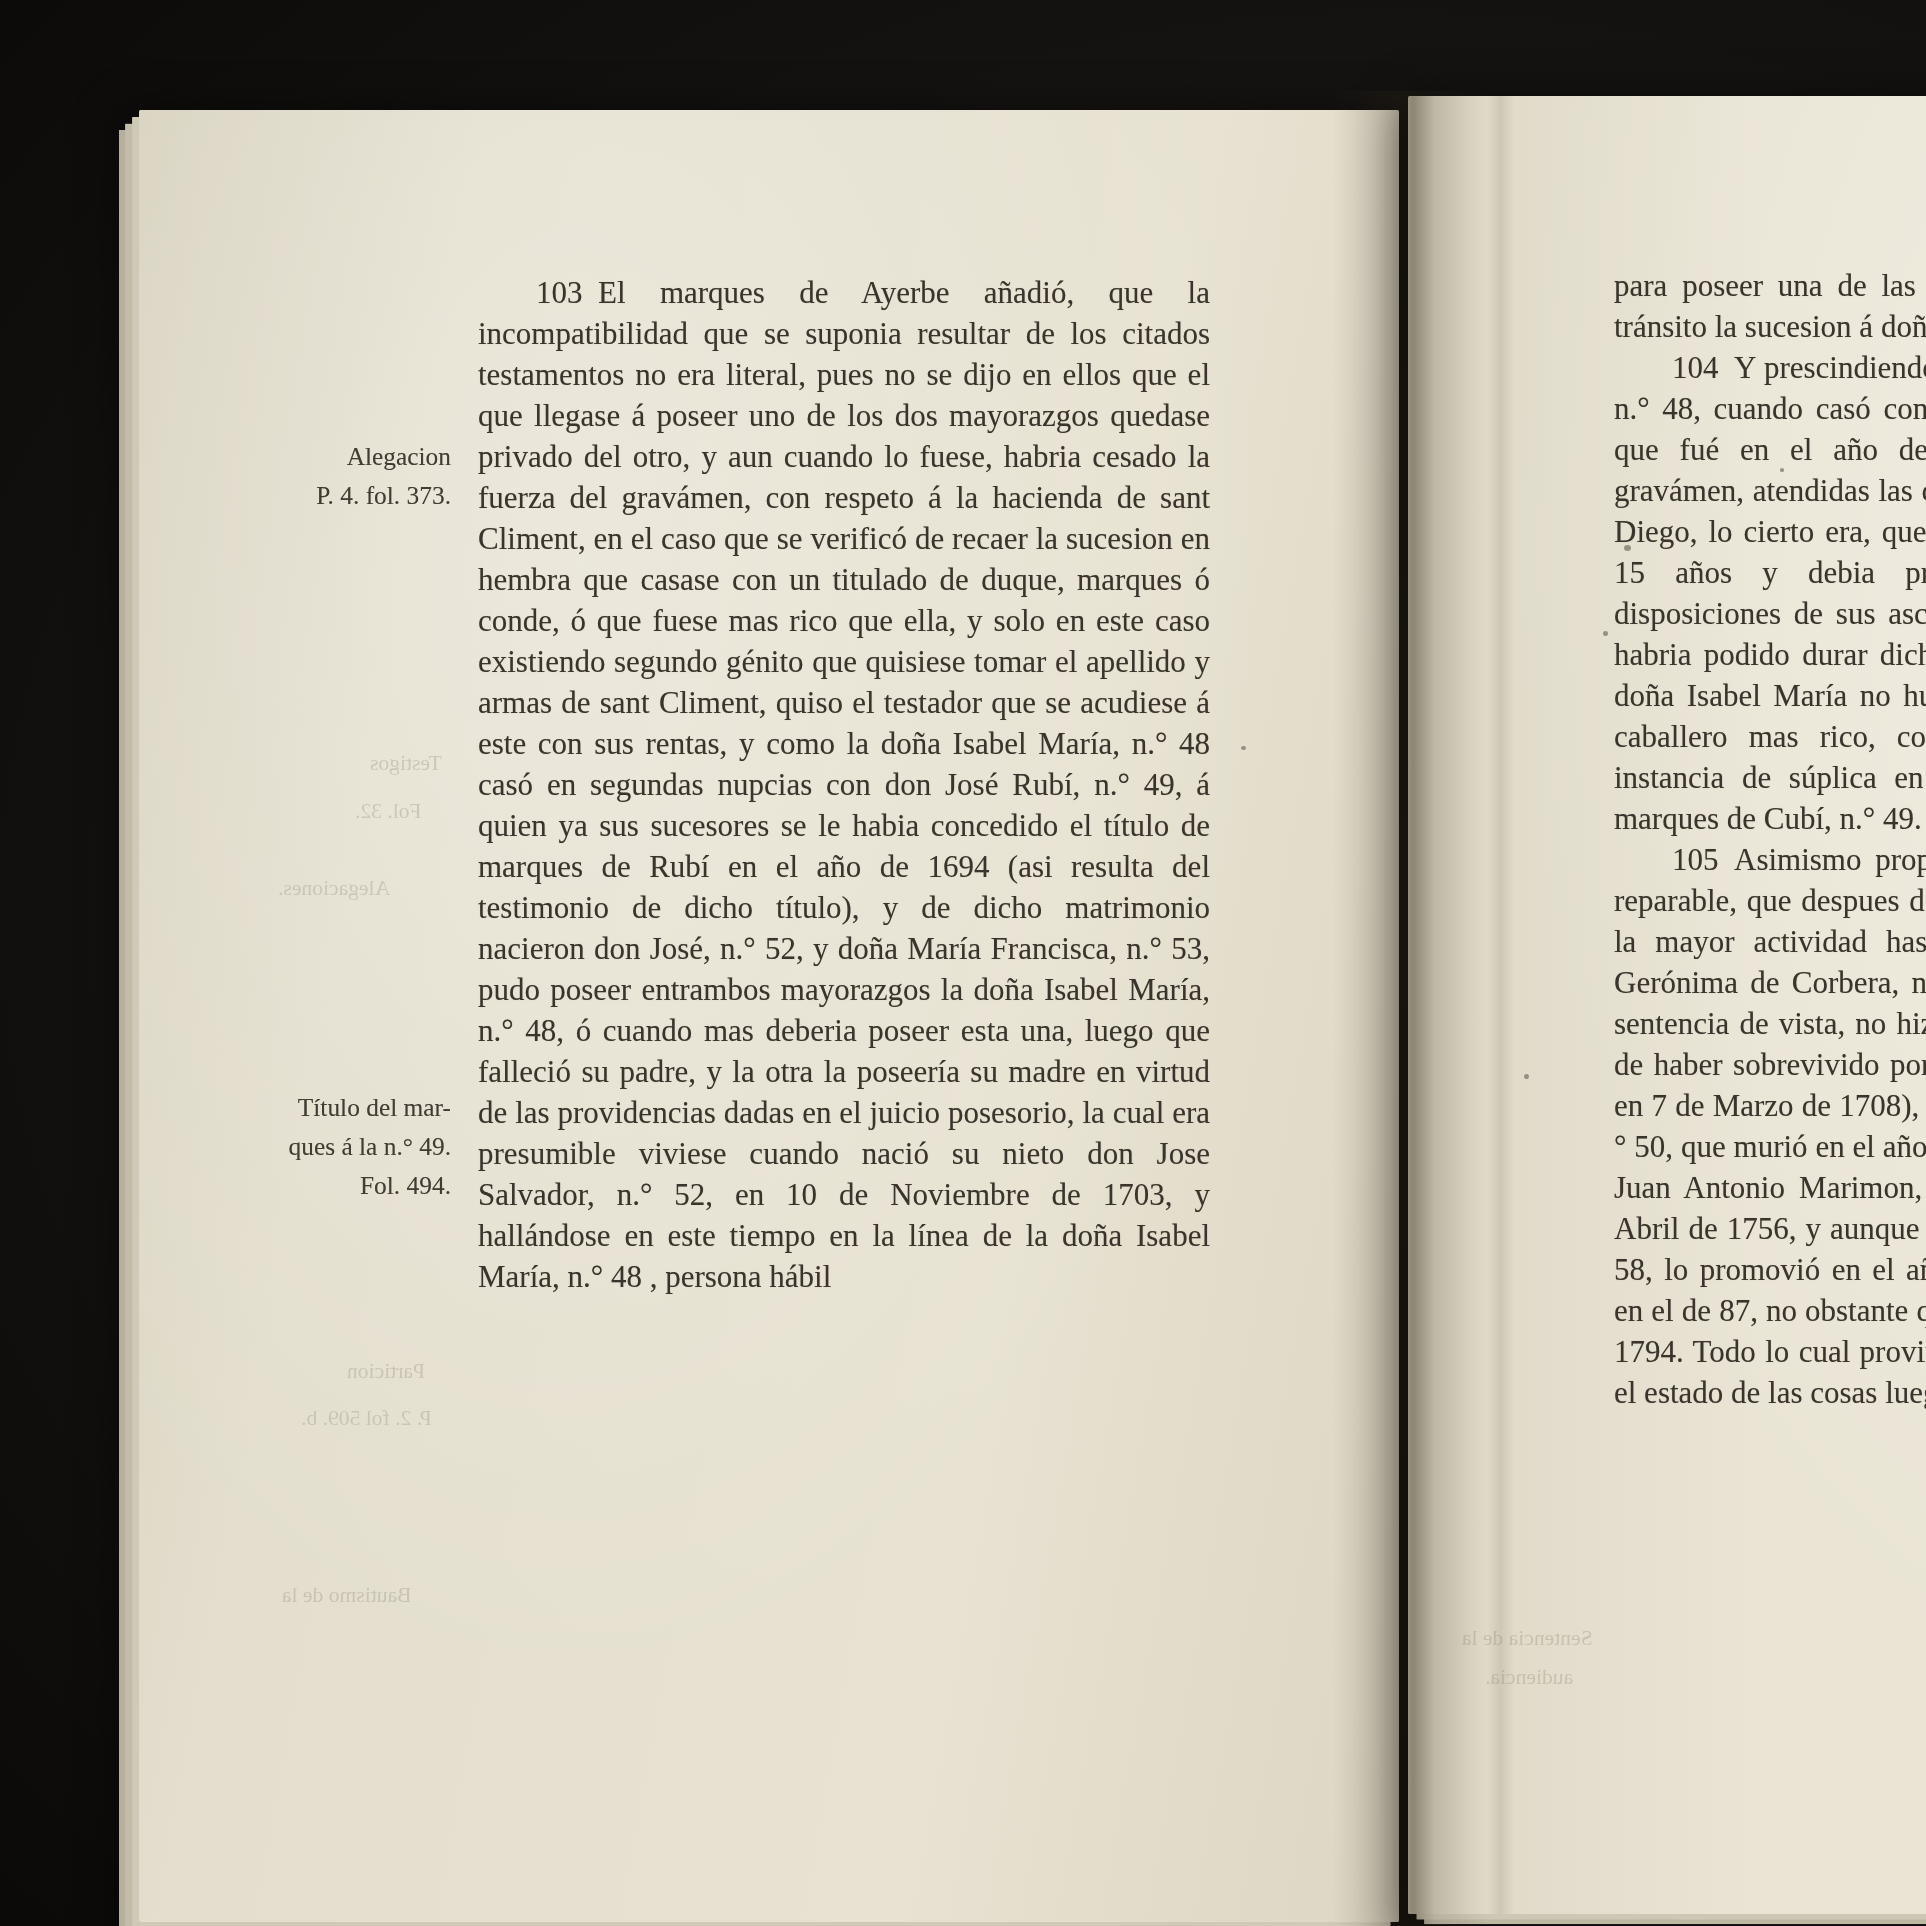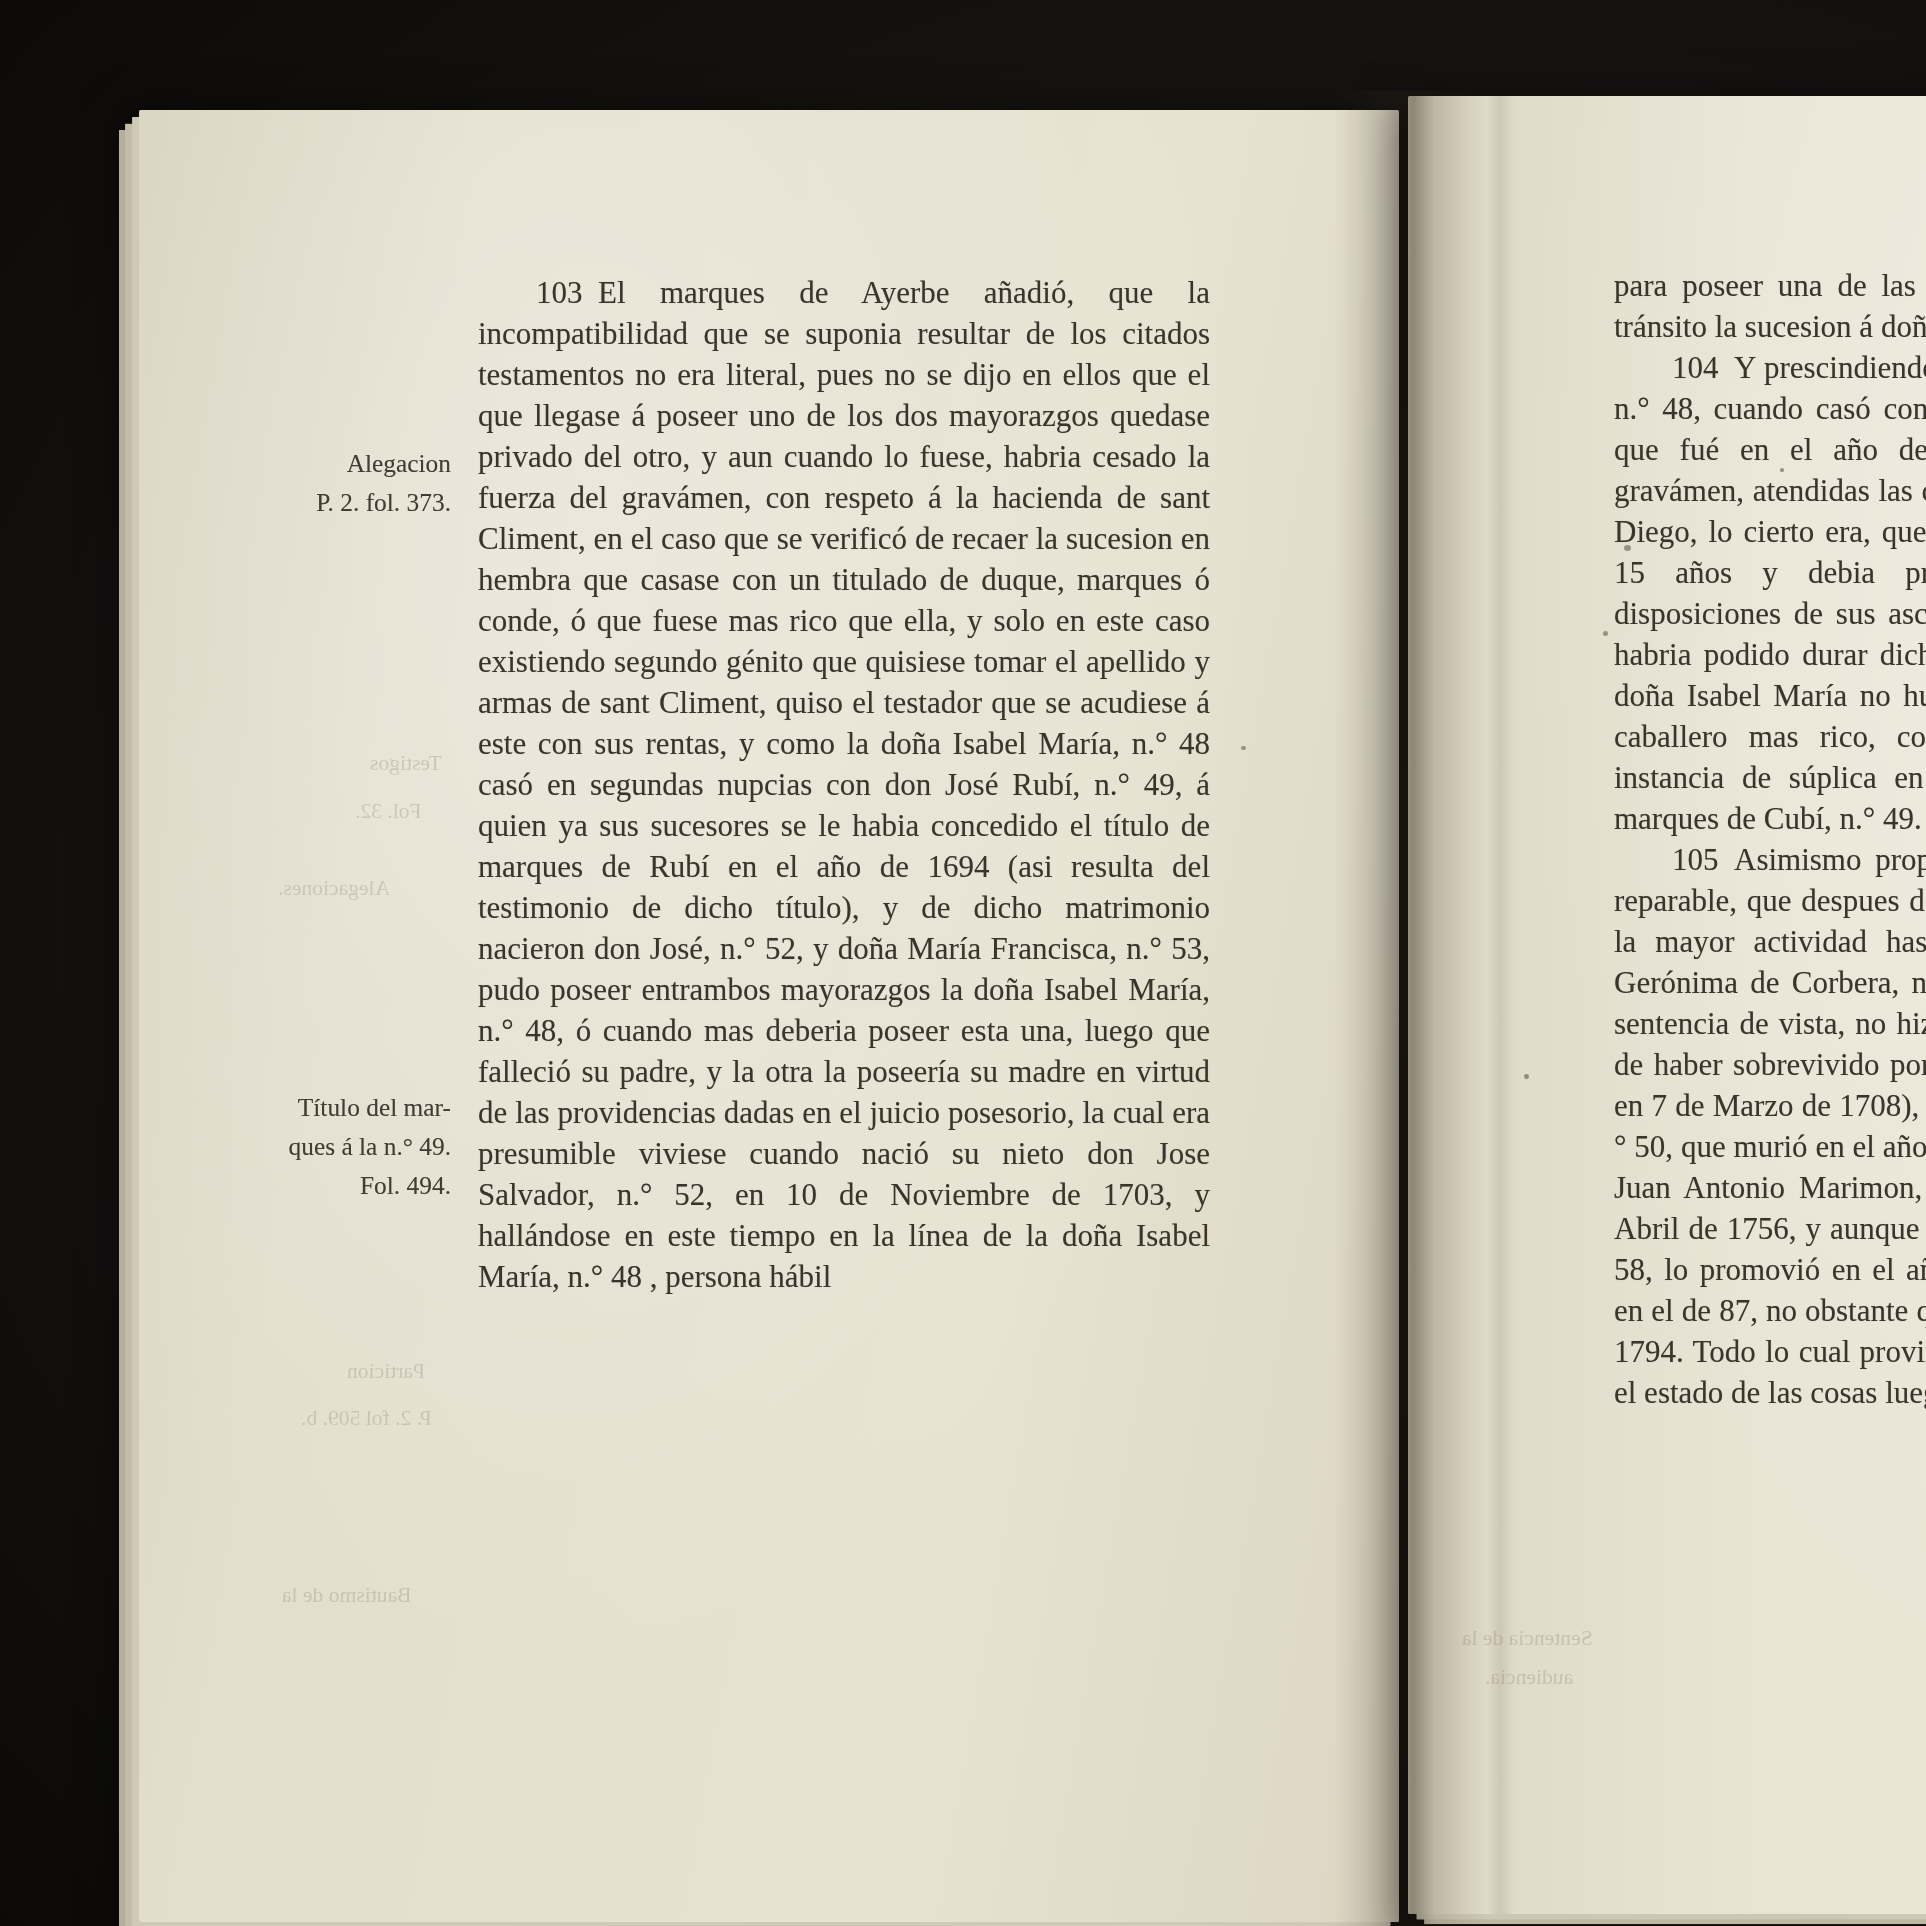--- a/index.html
+++ b/index.html
@@ -54,21 +54,21 @@
   .page-right .text-col{left:206px;top:169px;width:709px;}
   .text-col p{margin:0;padding:0;}
   .text-col p.num{text-indent:58px;}
   .margin-note{
     position:absolute;
     font-size:25.4px;line-height:39px;
     color:#423c33;
     text-shadow:0 0 0.6px rgba(58,52,44,0.30);
   }
   .page-left .margin-note{left:46px;width:266px;text-align:right;}
-  .lp-note1{top:327px;margin-top:7px;}
+  .lp-note1{top:327px;}
   .lp-note2{top:978px;}
   .ghost{
     position:absolute;
     font-size:21.6px;line-height:35px;
     color:#7d7663;opacity:0.26;
     transform:scaleX(-1);
     white-space:nowrap;
   }
   .g-lp1{left:231px;top:636px;}
   .g-lp2{left:216px;top:684px;}
@@ -90,21 +90,21 @@
 </style>
 </head>
 <body>
 
 <div id="canvas">
 
   <div class="page page-left">
 
     <div class="margin-note lp-note1">
       <div>Alegacion</div>
-      <div>P. 2. fol. 373.</div>
+      <div>P. 4. fol. 373.</div>
     </div>
 
     <div class="margin-note lp-note2">
       <div>Título del mar-</div>
       <div>ques á la n.° 49.</div>
       <div>Fol. 494.</div>
     </div>
 
     <div class="text-col">
       <p class="num">103 El marques de Ayerbe añadió, que la incompatibilidad que se suponia resultar de los citados testamentos no era literal, pues no se dijo en ellos que el que llegase á poseer uno de los dos mayorazgos quedase privado del otro, y aun cuando lo fuese, habria cesado la fuerza del gravámen, con respeto á la hacienda de sant Climent, en el caso que se verificó de recaer la sucesion en hembra que casase con un titulado de duque, marques ó conde, ó que fuese mas rico que ella, y solo en este caso existiendo segundo génito que quisiese tomar el apellido y armas de sant Climent, quiso el testador que se acudiese á este con sus rentas, y como la doña Isabel María, n.° 48 casó en segundas nupcias con don José Rubí, n.° 49, á quien ya sus sucesores se le habia concedido el título de marques de Rubí en el año de 1694 (asi resulta del testimonio de dicho título), y de dicho matrimonio nacieron don José, n.° 52, y doña María Francisca, n.° 53, pudo poseer entrambos mayorazgos la doña Isabel María, n.° 48, ó cuando mas deberia poseer esta una, luego que falleció su padre, y la otra la poseería su madre en virtud de las providencias dadas en el juicio posesorio, la cual era presumible viviese cuando nació su nieto don Jose Salvador, n.° 52, en 10 de Noviembre de 1703, y hallándose en este tiempo en la línea de la doña Isabel María, n.° 48 , persona hábil</p>

